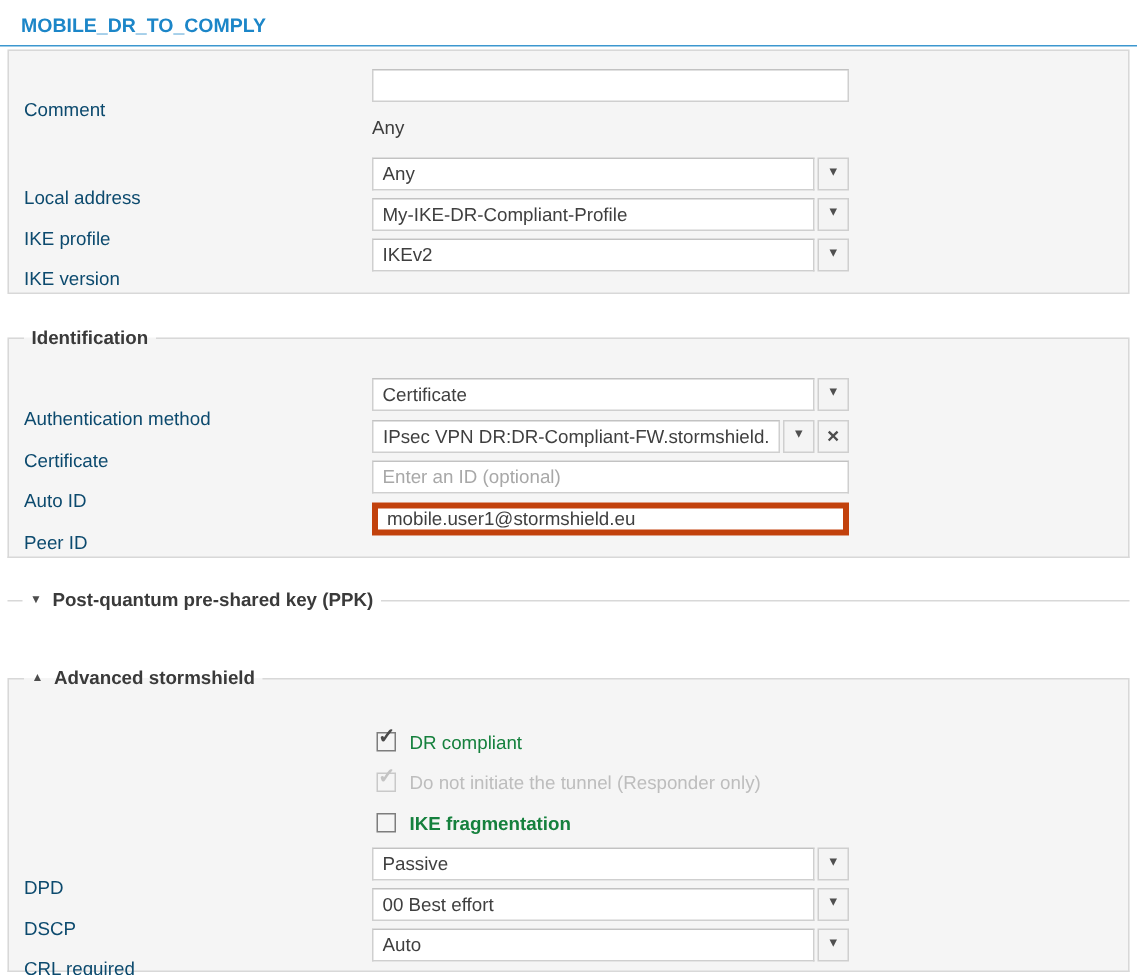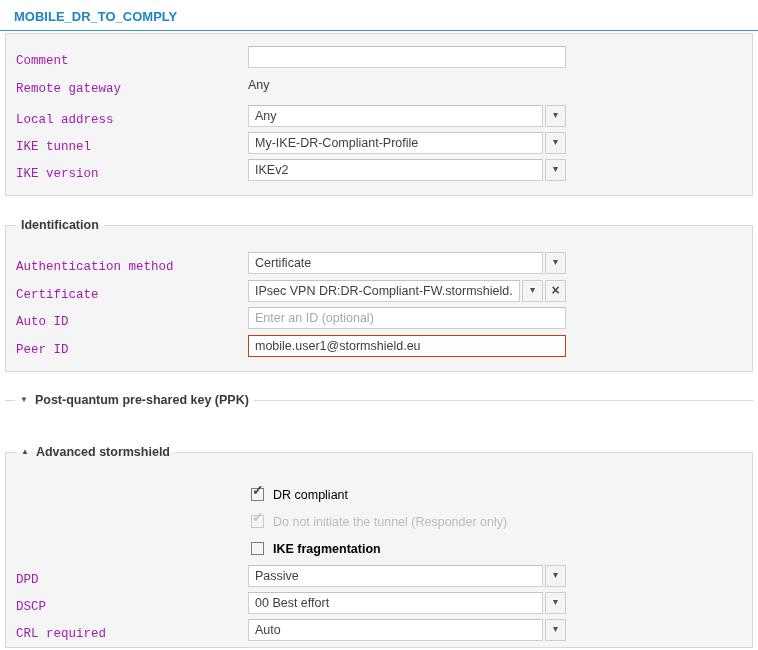--- a/index.html
+++ b/index.html
@@ -20,40 +20,40 @@
   .cap{padding:0 5px;font-weight:bold;color:#3a3a3a;display:flex;align-items:center;gap:7px;background:transparent;white-space:nowrap;}
   .tri{font-size:8px;color:#4d4d4d;line-height:1;}
 
   
   .section-collapsed{position:absolute;left:5px;width:748px;height:16px;display:flex;align-items:center;cursor:pointer;}
   .section-collapsed .dash{width:10px;border-top:1px solid #d8d8d8;}
   .section-collapsed .tail{flex:1;border-top:1px solid #d8d8d8;}
 
   
   .row{position:absolute;left:0;right:0;height:22px;}
-  .lbl{position:absolute;left:10px;top:4px;line-height:22px;color:#a21caf;white-space:nowrap;font-family:Liberation Mono, monospace;}
+  .lbl{position:absolute;left:10px;top:16px;line-height:22px;color:#0c4a6e;white-space:nowrap;}
   .ctrl{position:absolute;left:242px;top:0;width:318px;height:22px;display:flex;}
   .txt{box-sizing:border-box;height:22px;border:1px solid #cfcfcf;border-top-color:#c2c2c2;
        padding:0 6px;font-family:"Liberation Sans",sans-serif;font-size:12.5px;color:#3f3f3f;
        background:#fff;flex:1;min-width:0;outline:none;}
   .txt::placeholder{color:#a8a8a8;opacity:1;}
-  .focused .txt{border:1px solid #c2410c;}
+  .focused .txt{border:4px solid #c2410c;}
   .trigger{box-sizing:border-box;width:21px;height:22px;margin-left:2px;border:1px solid #cfcfcf;
            background:#f4f4f4;display:flex;align-items:center;justify-content:center;
            color:#4f4f4f;cursor:pointer;flex:0 0 auto;}
   .trigger .arrow{font-size:10px;line-height:1;transform:translateY(-1px);}
   .trigger .x{font-size:14px;font-weight:bold;line-height:1;color:#4d4d4d;transform:translateY(-1px);}
   .static-val{line-height:22px;color:#3d3d3d;}
 
   
   .cbrow{position:absolute;left:0;right:0;height:14px;}
   .cb{position:absolute;left:245px;top:0;width:13px;height:13px;box-sizing:border-box;
       border:1px solid #7d7d7d;background:transparent;cursor:pointer;}
   .cb .mark{position:absolute;left:0px;top:-6px;font-size:14px;font-weight:bold;color:#4a4a4a;line-height:1;}
-  .cb-label{position:absolute;left:267px;top:0;line-height:14px;color:#000000;white-space:nowrap;}
+  .cb-label{position:absolute;left:267px;top:0;line-height:14px;color:#15803d;white-space:nowrap;}
   .cbrow.disabled .cb{border-color:#c9c9c9;}
   .cbrow.disabled .mark{color:#c4c4c4;}
   .cbrow.disabled .cb-label{color:#bdbdbd;}
 </style>
 </head>
 <body>
 
 <div class="screen">
 
   <div class="page-title">MOBILE_DR_TO_COMPLY</div>
@@ -62,38 +62,37 @@
   <div class="fbox" style="top:33px;height:163px;">
 
     <div class="row" style="top:12px;">
       <span class="lbl">Comment</span>
       <div class="ctrl">
         <input class="txt" value="" style="">
       </div>
     </div>
 
     <div class="row" style="top:40px;">
-      <span class="lbl">Remote gateway</span>
       <div class="ctrl">
         <span class="static-val">Any</span>
       </div>
     </div>
 
     <div class="row" style="top:71px;">
       <span class="lbl">Local address</span>
       <div class="ctrl">
         <input class="txt" value="Any" style="">
         <span class="trigger">
             <span class="arrow">▾</span>
           </span>
       </div>
     </div>
 
     <div class="row" style="top:98px;">
-      <span class="lbl">IKE tunnel</span>
+      <span class="lbl">IKE profile</span>
       <div class="ctrl">
         <input class="txt" value="My-IKE-DR-Compliant-Profile" style="">
         <span class="trigger">
             <span class="arrow">▾</span>
           </span>
       </div>
     </div>
 
     <div class="row" style="top:125px;">
       <span class="lbl">IKE version</span>

